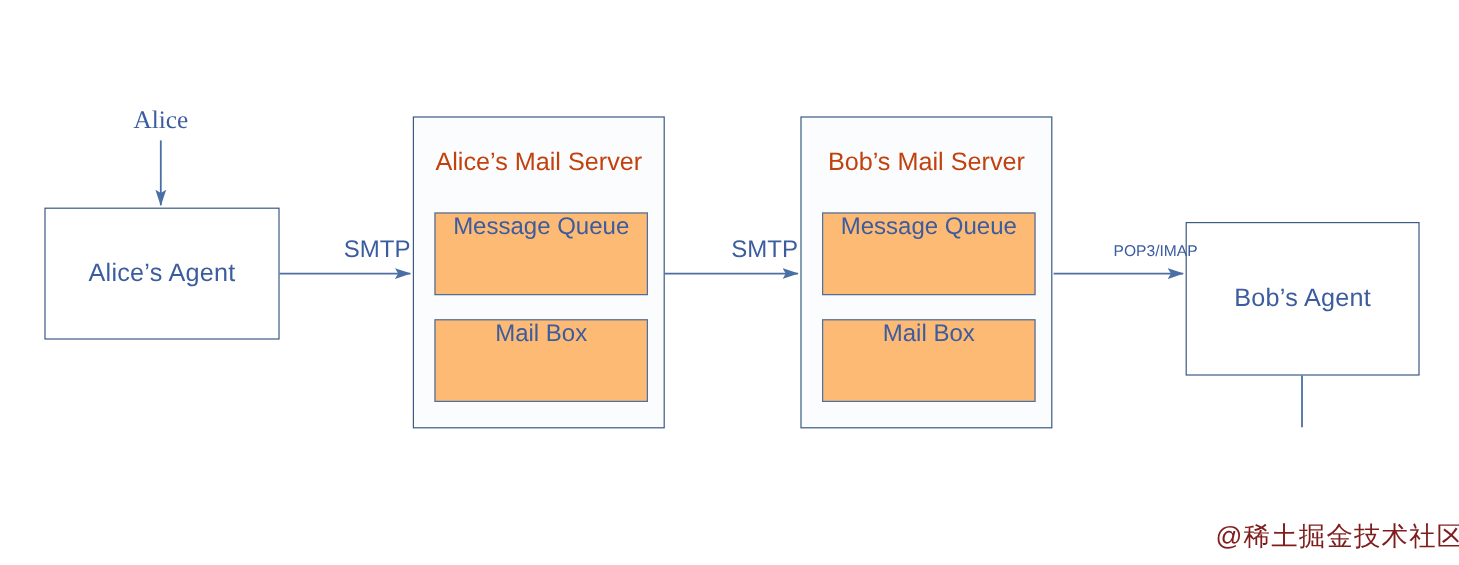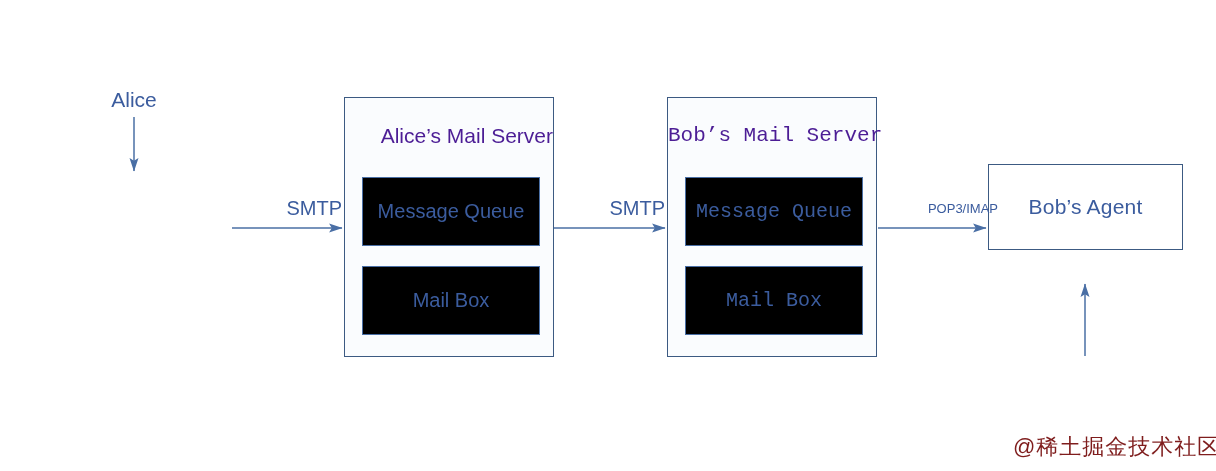--- a/index.html
+++ b/index.html
@@ -38,34 +38,34 @@
   .server {
     position: absolute;
     box-sizing: border-box;
     border: 1.6px solid #3c5a82;
     background: #fafcfe;
   }
   .server-title {
     position: absolute;
     left: 0;
     right: 0;
-    text-align: right;
-    color: #4c1d95;
+    text-align: center;
+    color: #c2410c;
     font-size: 21px;
     white-space: nowrap;
   }
 
   
   .subbox {
     position: absolute;
     box-sizing: border-box;
     border: 1.6px solid #4a6fa5;
-    background: #000000;
+    background: #fdba74;
     display: flex;
-    align-items: center;
+    align-items: flex-start;
     justify-content: center;
   }
   .subbox-label {
     color: #3b5c9e;
     font-size: 20px;
     white-space: nowrap;
   }
 
   
   .edge-label {
@@ -80,20 +80,21 @@
     padding-left: 12px;
   }
 
   
   .actor-label {
     position: absolute;
     color: #3b5c9e;
     font-size: 21px;
     white-space: nowrap;
     text-align: center;
+    font-family: Liberation Serif, serif;
   }
 
   
   #arrows {
     position: absolute;
     left: 0;
     top: 0;
     width: 1216px;
     height: 471px;
     pointer-events: none;
@@ -127,46 +128,49 @@
     <line x1="554" y1="228" x2="665" y2="228" stroke="#4a6fa5" stroke-width="1.5" marker-end="url(#ah)"></line>
 
     <line x1="878" y1="228" x2="986" y2="228" stroke="#4a6fa5" stroke-width="1.5" marker-end="url(#ah)"></line>
 
     <line x1="1085" y1="356" x2="1085" y2="284" stroke="#4a6fa5" stroke-width="1.5" marker-end="url(#ah)"></line>
   </svg>
 
   <div class="actor-label" style="left:84px; top:88px; width:100px;">Alice</div>
 
 
+  <div class="box" style="left:37px; top:173px; width:196px; height:110px;">
+    <span class="box-label">Alice’s Agent</span>
+  </div>
 
   <div class="server" style="left:344px; top:97px; width:210px; height:260px;">
     <div class="server-title" style="top:26px;">Alice’s Mail Server</div>
 
     <div class="subbox" style="left:17px; top:79px; width:178px; height:69px;">
       <span class="subbox-label">Message Queue</span>
     </div>
 
     <div class="subbox" style="left:17px; top:168px; width:178px; height:69px;">
       <span class="subbox-label">Mail Box</span>
     </div>
   </div>
 
-  <div class="server" style="left:667px; top:97px; width:210px; height:260px;font-family:Liberation Mono, monospace;">
+  <div class="server" style="left:667px; top:97px; width:210px; height:260px;">
     <div class="server-title" style="top:26px;">Bob’s Mail Server</div>
 
     <div class="subbox" style="left:17px; top:79px; width:178px; height:69px;">
       <span class="subbox-label">Message Queue</span>
     </div>
 
     <div class="subbox" style="left:17px; top:168px; width:178px; height:69px;">
       <span class="subbox-label">Mail Box</span>
     </div>
   </div>
 
-  <div class="box" style="left:988px; top:164px; width:195px; height:86px;">
+  <div class="box" style="left:988px; top:185px; width:195px; height:128px;">
     <span class="box-label">Bob’s Agent</span>
   </div>
 
   <div class="edge-label" style="left:232px; top:197px; width:110px;">SMTP</div>
 
   <div class="edge-label" style="left:554px; top:197px; width:111px;">SMTP</div>
 
   <div class="edge-label small" style="left:878px; top:201px; width:108px;">POP3/IMAP</div>
 
   <div class="watermark" style="left:1013px; top:432px;">@稀土掘金技术社区</div>

